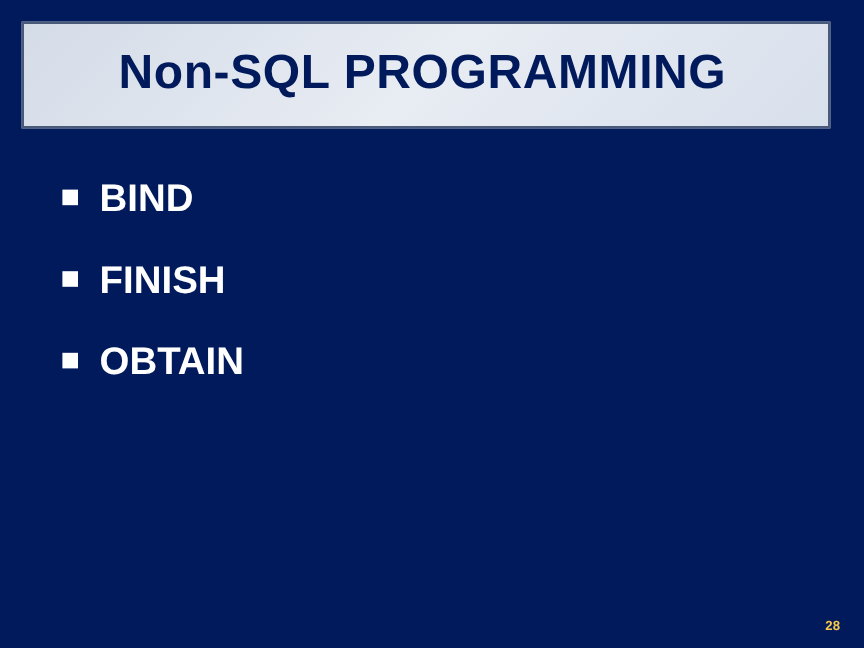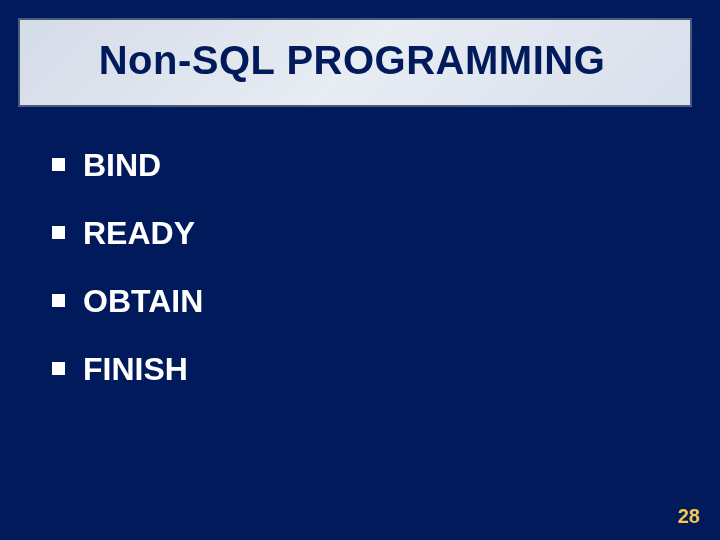--- a/index.html
+++ b/index.html
@@ -51,44 +51,40 @@
       background-color: #ffffff;
       margin-right: 18px;
       margin-top: 13px;
       flex-shrink: 0;
     }
     .page-number {
       position: absolute;
       bottom: 12px;
       right: 20px;
       color: #f5c84a;
-      font-size: 20px;
+      font-size: 11px;
       font-weight: bold;
       margin-left: 27px;
     }
   </style>
 </head>
 <body>
 
 <div class="title-box">
   <div class="title-text">Non-SQL PROGRAMMING</div>
 </div>
 
 <ul class="bullet-list">
   <li class="bullet-item">
     <span class="bullet-marker"></span>
     <span>BIND</span>
   </li>
   <li class="bullet-item">
     <span class="bullet-marker"></span>
-    <span>READY</span>
+    <span>FINISH</span>
   </li>
   <li class="bullet-item">
     <span class="bullet-marker"></span>
     <span>OBTAIN</span>
-  </li>
-  <li class="bullet-item">
-    <span class="bullet-marker"></span>
-    <span>FINISH</span>
   </li>
 </ul>
 
 <div class="page-number">28</div>
 
 </body></html>

